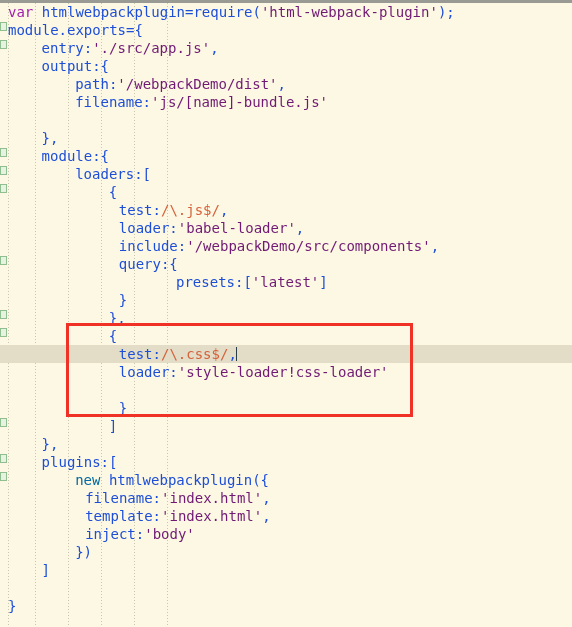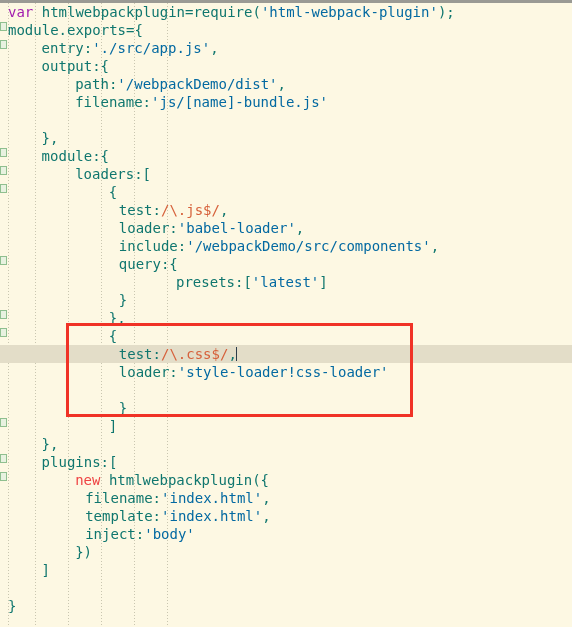--- a/index.html
+++ b/index.html
@@ -84,23 +84,23 @@
     color: #3c4f5c;
     letter-spacing: 0px;
   }
   .line {
     height: 18px;
     padding-left: 8px;
     white-space: pre;
   }
 
   .tok-kw       { color: #a21caf; }
-  .tok-kw-new   { color: #ef4444; }
-  .tok-plain    { color: #0f766e; text-align: center; }
-  .tok-str      { color: #0369a1; }
+  .tok-kw-new   { color: #0369a1; }
+  .tok-plain    { color: #1d4ed8; text-align: center; }
+  .tok-str      { color: #701a75; }
   .tok-regex    { color: #d6603a; }
 
   
   .caret {
     display: inline-block;
     width: 1px;
     height: 14px;
     background: #2b3c49;
     vertical-align: -2px;
     margin-left: -1px;

